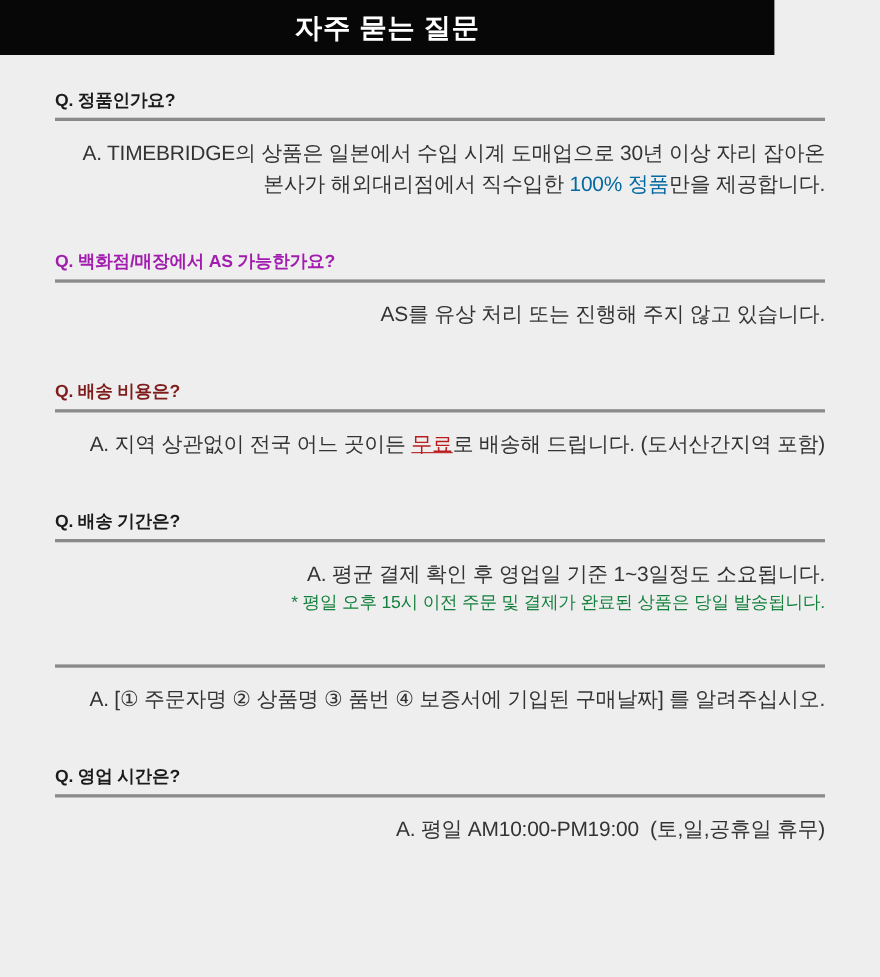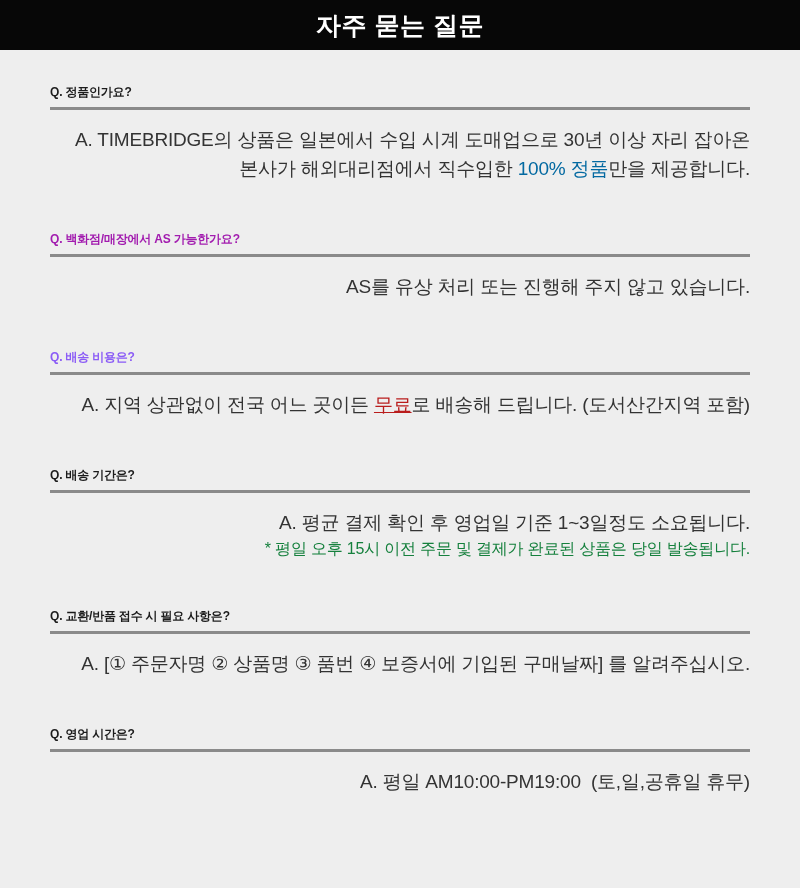--- a/index.html
+++ b/index.html
@@ -5,21 +5,21 @@
   html, body {
     margin: 0;
     padding: 0;
     width: 800px;
     height: 888px;
     overflow: hidden;
     background: #eeeeee;
     font-family: "Liberation Sans", "DejaVu Sans", sans-serif;
   }
   header.faq-header {
-    width: 800px;
+    width: 704px;
     height: 50px;
     background: #070707;
     display: flex;
     align-items: center;
     justify-content: center;
   }
   header.faq-header h1 {
     margin: 0;
     color: #ffffff;
     font-size: 25px;
@@ -30,21 +30,21 @@
     padding: 30px 50px 0 50px;
   }
   section.faq-section {
     margin: 0 0 44px 0;
   }
   section.faq-section:last-child {
     margin-bottom: 0;
   }
   .q {
     margin: 0 0 3px 0;
-    font-size: 12px;
+    font-size: 16px;
     line-height: 24px;
     font-weight: 700;
     color: #1b1b1b;
     letter-spacing: -0.2px;
   }
   .divider {
     height: 3px;
     background: #8a8a8a;
     margin: 0 0 15px 0;
   }
@@ -87,36 +87,35 @@
       </div>
     </section>
     <section class="faq-section">
       <h2 class="q" style="color: #a21caf;">Q. 백화점/매장에서 AS 가능한가요?</h2>
       <div class="divider" style="background: rgb(138, 138, 138);"></div>
       <div class="answer" style="color: rgb(51, 51, 51);">
         <div class="line cont"><span>AS를 유상 처리 또는 진행해 주지 않고 있습니다.</span></div>
       </div>
     </section>
     <section class="faq-section">
-      <h2 class="q" style="color: #8b5cf6;">Q. 배송 비용은?</h2>
+      <h2 class="q" style="color: #7f1d1d;">Q. 배송 비용은?</h2>
       <div class="divider" style="background: rgb(138, 138, 138);"></div>
       <div class="answer" style="color: rgb(51, 51, 51);">
         <div class="line main"><span>A. 지역 상관없이 전국 어느 곳이든 </span><span class="red" style="color: #b91c1c; text-decoration: underline;">무료</span><span>로 배송해 드립니다. (도서산간지역 포함)</span></div>
       </div>
     </section>
     <section class="faq-section">
       <h2 class="q" style="color: rgb(27, 27, 27);">Q. 배송 기간은?</h2>
       <div class="divider" style="background: rgb(138, 138, 138);"></div>
       <div class="answer" style="color: rgb(51, 51, 51);">
         <div class="line main"><span>A. 평균 결제 확인 후 영업일 기준 1~3일정도 소요됩니다.</span></div>
         <div class="line note"><span class="red" style="color: #15803d;">* 평일 오후 15시 이전 주문 및 결제가 완료된 상품은 당일 발송됩니다.</span></div>
       </div>
     </section>
     <section class="faq-section">
-      <h2 class="q" style="color: rgb(27, 27, 27);">Q. 교환/반품 접수 시 필요 사항은?</h2>
       <div class="divider" style="background: rgb(138, 138, 138);"></div>
       <div class="answer" style="color: rgb(51, 51, 51);">
         <div class="line main"><span>A. [① 주문자명 ② 상품명 ③ 품번 ④ 보증서에 기입된 구매날짜] 를 알려주십시오.</span></div>
       </div>
     </section>
     <section class="faq-section">
       <h2 class="q" style="color: rgb(27, 27, 27);">Q. 영업 시간은?</h2>
       <div class="divider" style="background: rgb(138, 138, 138);"></div>
       <div class="answer" style="color: rgb(51, 51, 51);">
         <div class="line main"><span>A. 평일 AM10:00-PM19:00  (토,일,공휴일 휴무)</span></div>

